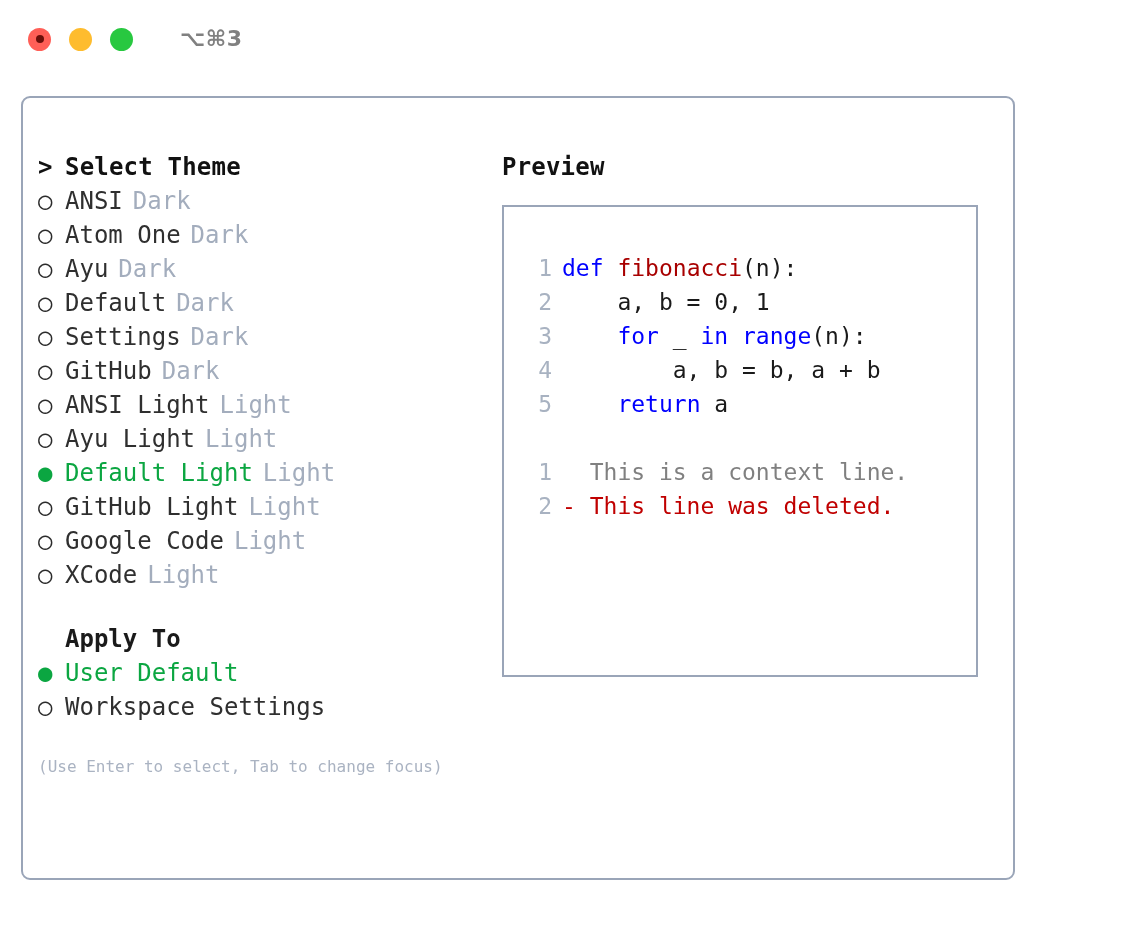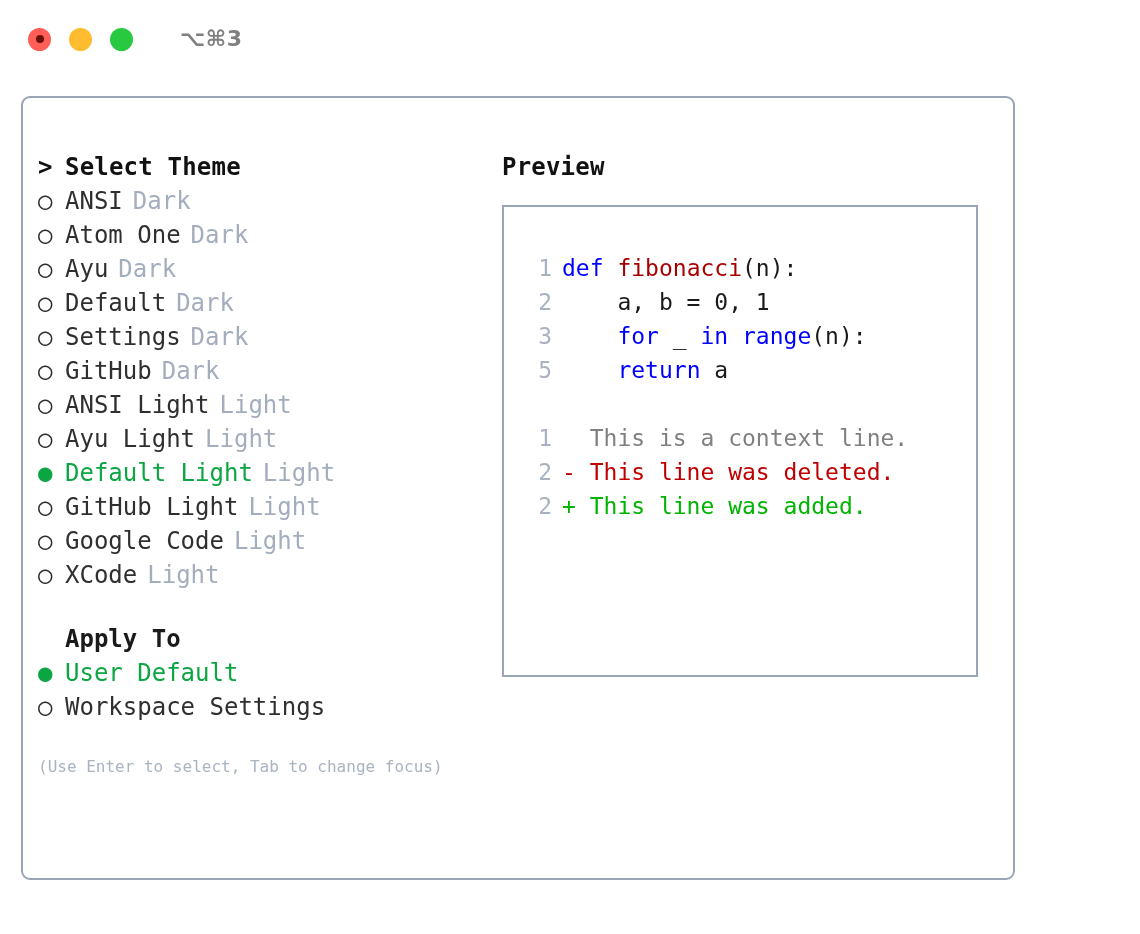--- a/index.html
+++ b/index.html
@@ -256,27 +256,27 @@
       </div>
 
       <div class="right-col">
         <div class="preview-title">Preview</div>
         <div class="preview-box">
           <div class="code">
             <div id="code-lines">
                 <div class="code-line"><span class="gutter">1</span><span class="kw">def </span><span class="fn">fibonacci</span><span class="pl">(n):</span></div>
                 <div class="code-line"><span class="gutter">2</span><span class="pl">    a, b = 0, 1</span></div>
                 <div class="code-line"><span class="gutter">3</span><span class="pl">    </span><span class="kw">for</span><span class="pl"> _ </span><span class="kw">in range</span><span class="pl">(n):</span></div>
+                <div class="code-line"><span class="gutter">4</span><span class="pl">        a, b = b, a + b</span></div>
                 <div class="code-line"><span class="gutter">5</span><span class="pl">    </span><span class="kw">return</span><span class="pl"> a</span></div>
               </div>
             <div class="blank-line"></div>
             <div id="diff-lines">
                 <div class="code-line"><span class="gutter">1</span><span class="ctx">  This is a context line.</span></div>
                 <div class="code-line"><span class="gutter">2</span><span class="del">- This line was deleted.</span></div>
-                <div class="code-line"><span class="gutter">2</span><span class="add">+ This line was added.</span></div>
               </div>
           </div>
         </div>
       </div>
 
     </div>
   </div>
 </div>
 
 </body></html>

